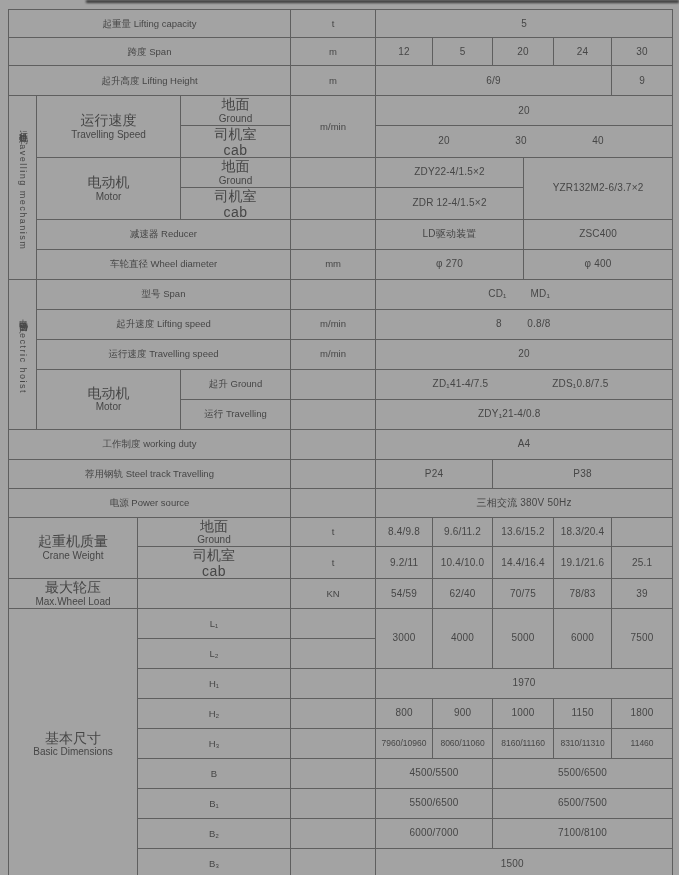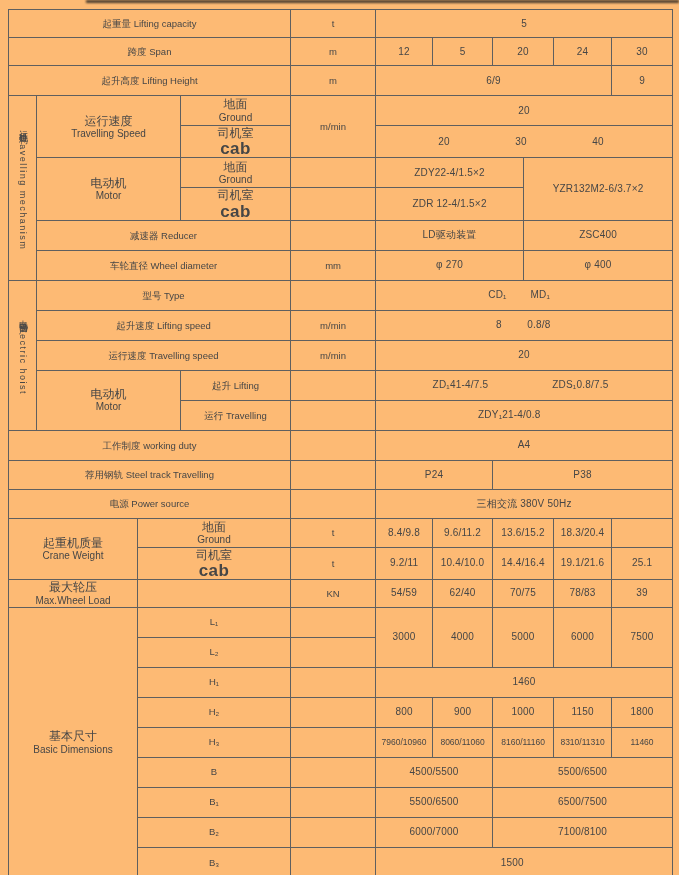--- a/index.html
+++ b/index.html
@@ -1,35 +1,35 @@
 <!DOCTYPE html>
 <html><head>
 <meta charset="utf-8">
 <style>
   html,body{margin:0;padding:0;background:#e8e7e4;}
   .page{
-    position:relative;width:679px;height:875px;background:#fdba74;
+    position:relative;width:679px;height:875px;background:#a3a3a3;
     font-family:"Liberation Sans","DejaVu Sans",sans-serif;color:#464646;
     overflow:hidden;
   }
   .streak{position:absolute;top:0;left:86px;right:0;height:3px;background:#1c1c1c;opacity:.8;filter:blur(1px);}
   table.spec{
     position:absolute;left:8px;top:9px;width:664px;
     border-collapse:collapse;table-layout:fixed;
     border:1.5px solid #4e4e4e;
   }
   td{
     border:1px solid #5f5f5f;padding:0 1px;text-align:center;vertical-align:middle;
     font-size:9.5px;line-height:1.2;overflow:hidden;color:#464646;
   }
   tr.h28{height:28px}tr.h30{height:30px}tr.h29{height:29px}tr.h31{height:31px}tr.h25{height:25px}
   .lbl{font-size:9.5px;}
-  .lbl .cn{font-size:12px;font-family:Liberation Serif, serif;}
+  .lbl .cn{font-size:14px;}
   .lbl .en{font-size:10px;}
-  .cabtxt{font-size:17px;letter-spacing:.5px;line-height:1;font-weight:bold;}
+  .cabtxt{font-size:14px;letter-spacing:.5px;line-height:1;}
   .unit{font-size:9.5px;}
   .val{font-size:10px;letter-spacing:.2px;}
   .vs{font-size:8.5px;letter-spacing:0;}
   .vert{padding:0;}
   .vtext{
     writing-mode:vertical-rl;text-orientation:mixed;display:inline-block;
     font-size:9px;letter-spacing:1.5px;line-height:1.1;white-space:nowrap;
   }
   .pos{position:relative;}
   .abs{position:absolute;top:50%;transform:translate(-50%,-50%);white-space:nowrap;font-size:10px;}
@@ -141,21 +141,21 @@
         <td colspan="3" class="lbl">车轮直径 Wheel diameter</td>
         <td class="unit">mm</td>
         <td colspan="3" class="val">φ 270</td>
         <td colspan="3" class="val">φ 400</td>
       </tr>
 
       <tr class="h30">
         <td rowspan="5" class="vert">
           <div class="vtext">电动葫芦 Electric hoist</div>
         </td>
-        <td colspan="3" class="lbl">型号 Type</td>
+        <td colspan="3" class="lbl">型号 Span</td>
         <td class="unit"></td>
         <td colspan="6" class="val pos">
           <span class="abs" style="left:41%">CD₁</span>
           <span class="abs" style="left:55.5%">MD₁</span>
         </td>
       </tr>
 
       <tr class="h30">
         <td colspan="3" class="lbl">起升速度 Lifting speed</td>
         <td class="unit">m/min</td>
@@ -169,21 +169,21 @@
         <td colspan="3" class="lbl">运行速度 Travelling speed</td>
         <td class="unit">m/min</td>
         <td colspan="6" class="val">20</td>
       </tr>
 
       <tr class="h30">
         <td colspan="2" rowspan="2" class="lbl">
           <div class="cn">电动机</div>
           <div class="en">Motor</div>
         </td>
-        <td class="lbl">起升 Lifting</td>
+        <td class="lbl">起升 Ground</td>
         <td class="unit"></td>
         <td colspan="6" class="val pos">
           <span class="abs" style="left:28.5%">ZD₁41-4/7.5</span>
           <span class="abs" style="left:69%">ZDS₁0.8/7.5</span>
         </td>
       </tr>
 
       <tr class="h30">
         <td class="lbl">运行 Travelling</td>
         <td class="unit"></td>
@@ -270,21 +270,21 @@
       </tr>
 
       <tr class="h30">
         <td colspan="2" class="lbl">L₂</td>
         <td class="unit"></td>
       </tr>
 
       <tr class="h30">
         <td colspan="2" class="lbl">H₁</td>
         <td class="unit"></td>
-        <td colspan="6" class="val">1460</td>
+        <td colspan="6" class="val">1970</td>
       </tr>
 
       <tr class="h30">
         <td colspan="2" class="lbl">H₂</td>
         <td class="unit"></td>
         <td class="val">800</td>
         <td class="val">900</td>
         <td colspan="2" class="val">1000</td>
         <td class="val">1150</td>
         <td class="val">1800</td>

